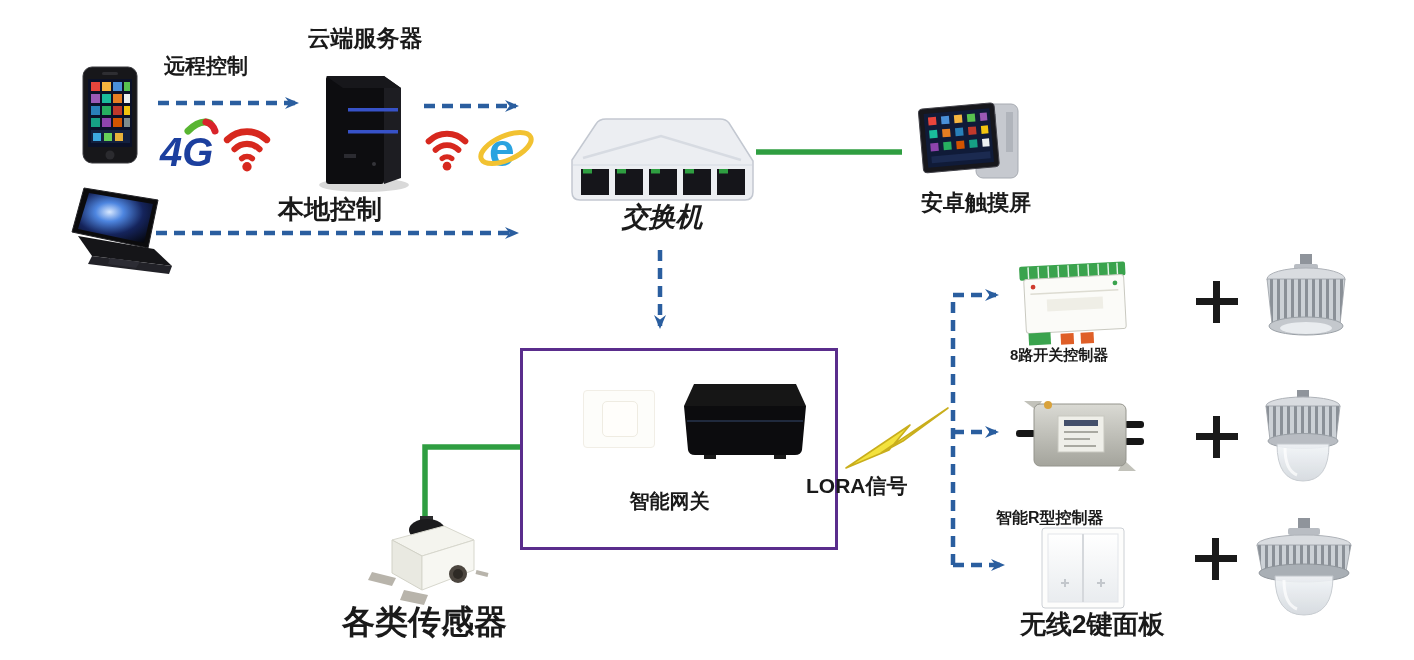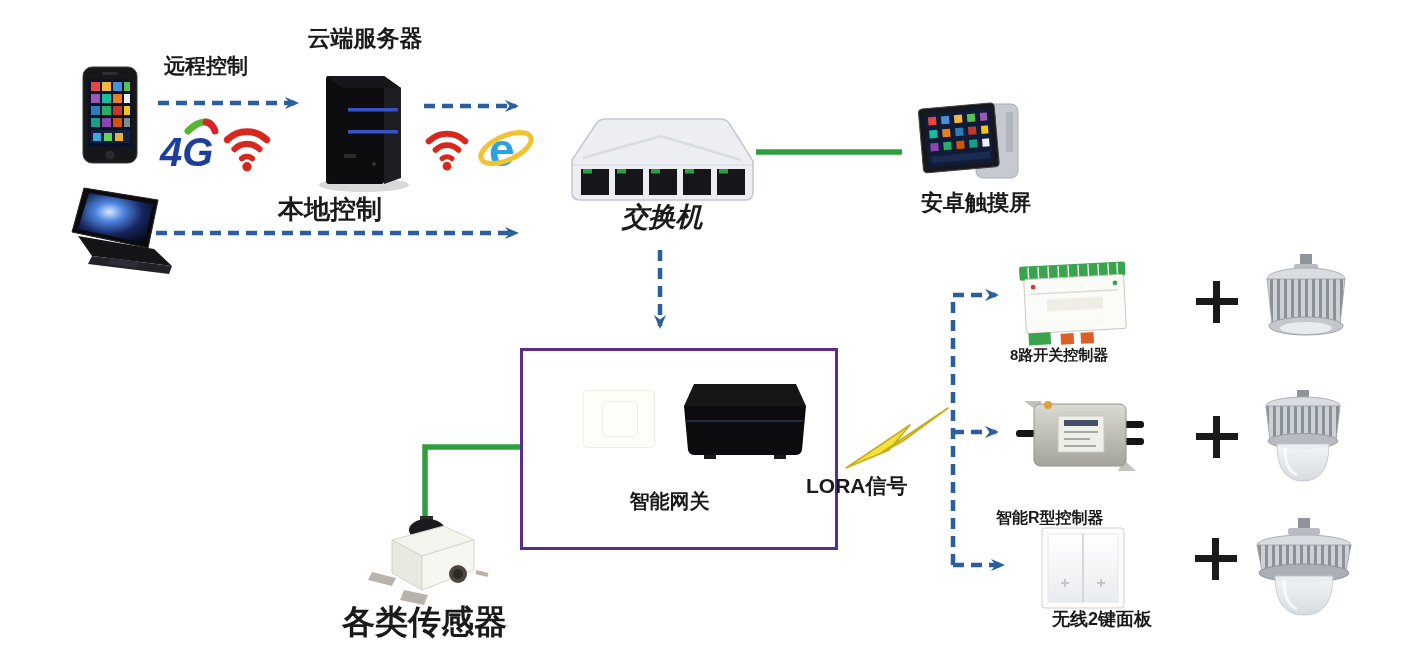--- a/index.html
+++ b/index.html
@@ -308,15 +308,15 @@
   <div class="lbl center" style="left:300px;top:26px;width:130px;font-size:23px;text-align:center;">云端服务器</div>
   <div class="lbl" style="left:164px;top:54px;font-size:21px;">远程控制</div>
   <div class="lbl" style="left:278px;top:195px;font-size:26px;">本地控制</div>
   <div class="lbl center" style="left:602px;top:203px;width:120px;font-size:27px;font-style:italic;">交换机</div>
   <div class="lbl center" style="left:906px;top:191px;width:125px;font-size:22px;text-align:right;">安卓触摸屏</div>
   <div class="lbl center" style="left:612px;top:490px;width:115px;font-size:20px;">智能网关</div>
   <div class="lbl" style="left:342px;top:604px;font-size:33px;">各类传感器</div>
   <div class="lbl" style="left:806px;top:474px;font-size:21px;">LORA信号</div>
   <div class="lbl" style="left:1002px;top:347px;font-size:15px;margin-left:8px;">8路开关控制器</div>
   <div class="lbl" style="left:996px;top:509px;font-size:16px;">智能R型控制器</div>
-  <div class="lbl" style="left:1020px;top:610px;font-size:18px;margin-left:32px;">无线2键面板</div>
+  <div class="lbl" style="left:1020px;top:610px;font-size:26px;">无线2键面板</div>
 
 </div>
 
 </body></html>

